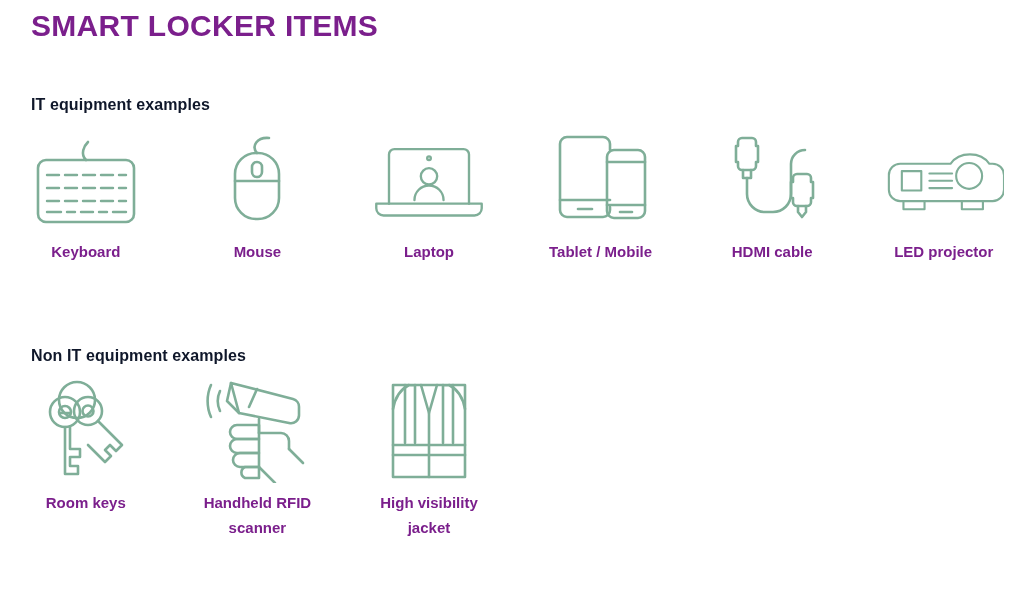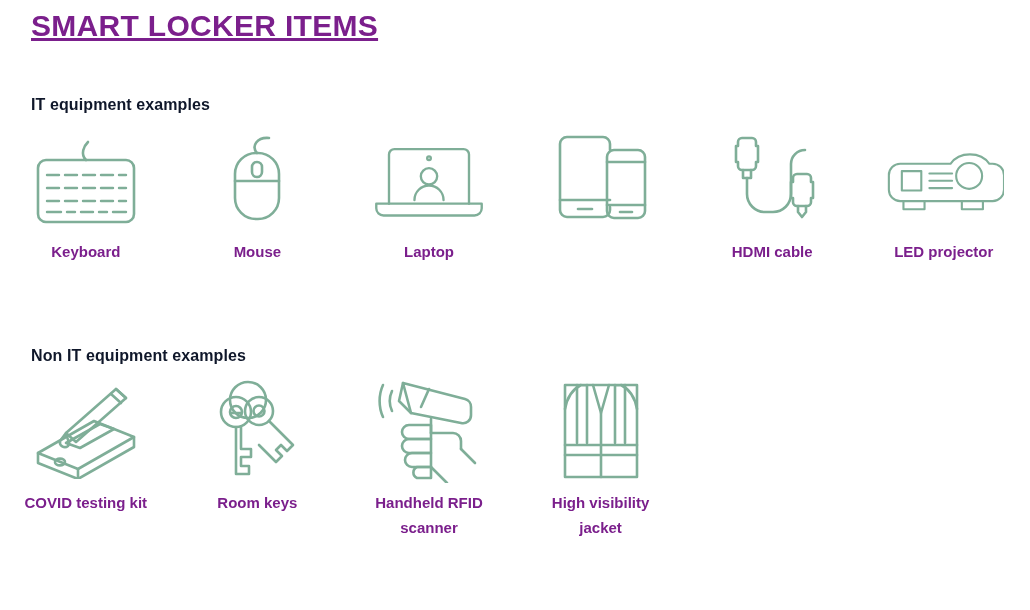--- a/index.html
+++ b/index.html
@@ -22,21 +22,20 @@
   .page-title {
     position: absolute;
     left: 31px;
     top: 8px;
     font-size: 30px;
     font-weight: bold;
     letter-spacing: 0.3px;
     color: #7b1f8c;
     line-height: 1.2;
     white-space: nowrap;
-    text-decoration: underline;
   }
   .section {
     position: absolute;
     left: 0;
     width: 1030px;
   }
   #section-it { top: 96px; }
   #section-nonit { top: 347px; }
 
   .section-heading {
@@ -149,20 +148,21 @@
               <path d="M61 18 V 12 a7 7 0 0 0 -7 -7 H18 a7 7 0 0 0 -7 7 v66 a7 7 0 0 0 7 7 h36 a7 7 0 0 0 7 -7 v-3"></path>
               <path d="M11 68 h50"></path>
               <path d="M29 77 h14"></path>
               <rect x="58" y="18" width="38" height="68" rx="7"></rect>
               <path d="M58 30 h38"></path>
               <path d="M58 73 h38"></path>
               <path d="M71 80 h12"></path>
             </g>
           </svg>
         </div>
+        <div class="cell-label">Tablet / Mobile</div>
       </div>
 
       <div class="cell">
         <div class="icon-box">
           <svg width="104" height="96" viewBox="0 0 104 96">
             <g fill="none" stroke="#7fae98" stroke-width="2.6" stroke-linecap="round" stroke-linejoin="round">
               <path d="M22 6 h10 a4 4 0 0 1 4 4 v4 h2 v16 h-2 v4 a4 4 0 0 1 -4 4 h-10 a4 4 0 0 1 -4 -4 v-4 h-2 V14 h2 v-4 a4 4 0 0 1 4 -4 z"></path>
               <path d="M23 38 v8 h8 v-8"></path>
               <path d="M27 46 V62 a18 18 0 0 0 18 18 h8 a18 18 0 0 0 18 -18 V32 a14 14 0 0 1 14 -14"></path>
               <path d="M77 42 h10 a4 4 0 0 1 4 4 v4 h2 v16 h-2 v4 a4 4 0 0 1 -4 4 h-10 a4 4 0 0 1 -4 -4 v-4 h-2 V50 h2 v-4 a4 4 0 0 1 4 -4 z"></path>
@@ -190,38 +190,20 @@
       </div>
 
     </div>
   </div>
 
   <div class="section" id="section-nonit">
     <div class="section-heading">Non IT equipment examples</div>
 
     <div class="grid">
 
-      <div class="cell">
-        <div class="icon-box">
-          <svg width="112" height="96" viewBox="0 0 112 96">
-            <g fill="none" stroke="#7fae98" stroke-width="2.6" stroke-linecap="round" stroke-linejoin="round">
-              <path d="M86 6 l10 9 -50 44 -10 -9 z"></path>
-              <path d="M86 6 l10 9"></path>
-              <path d="M81 11 l10 9"></path>
-              <path d="M36 50 l-6 8 a5 5 0 0 0 8 5 a5 5 0 0 0 0 -6 z"></path>
-              <path d="M8 70 l56 -32 40 16 -56 32 z"></path>
-              <path d="M8 70 v10 l40 16 v-10"></path>
-              <path d="M104 54 v10 L48 96"></path>
-              <path d="M36 60 l34 -19 14 5 -34 19 z"></path>
-              <ellipse cx="30" cy="79" rx="5" ry="3.4"></ellipse>
-            </g>
-          </svg>
-        </div>
-        <div class="cell-label">COVID testing kit</div>
-      </div>
 
 
       <div class="cell">
         <div class="icon-box">
           <svg width="96" height="104" viewBox="0 0 96 104">
             <g fill="none" stroke="#7fae98" stroke-width="2.6" stroke-linecap="round" stroke-linejoin="round">
               <circle cx="39" cy="21" r="18"></circle>
               <circle cx="27" cy="33" r="15"></circle>
               <circle cx="27" cy="33" r="6"></circle>
               <path d="M22 34 h10"></path>

